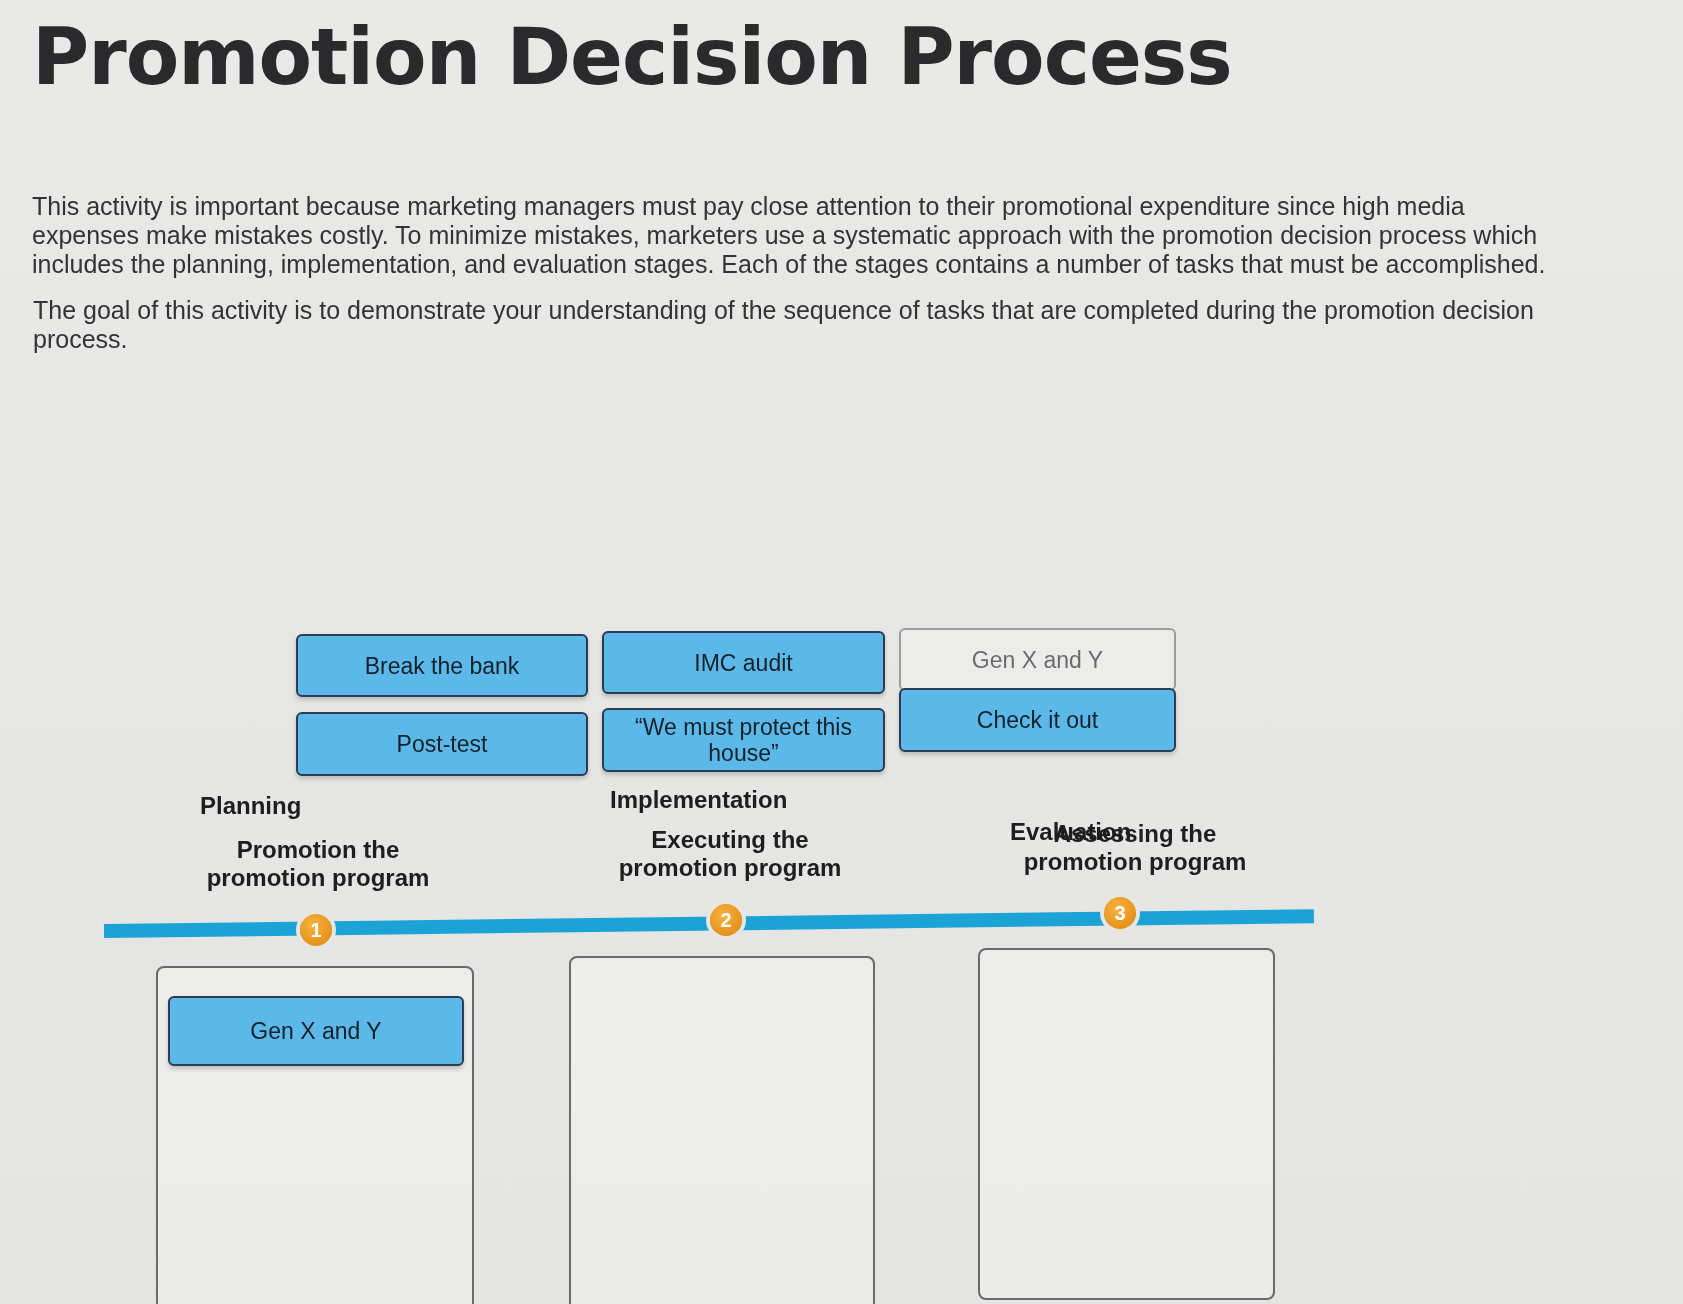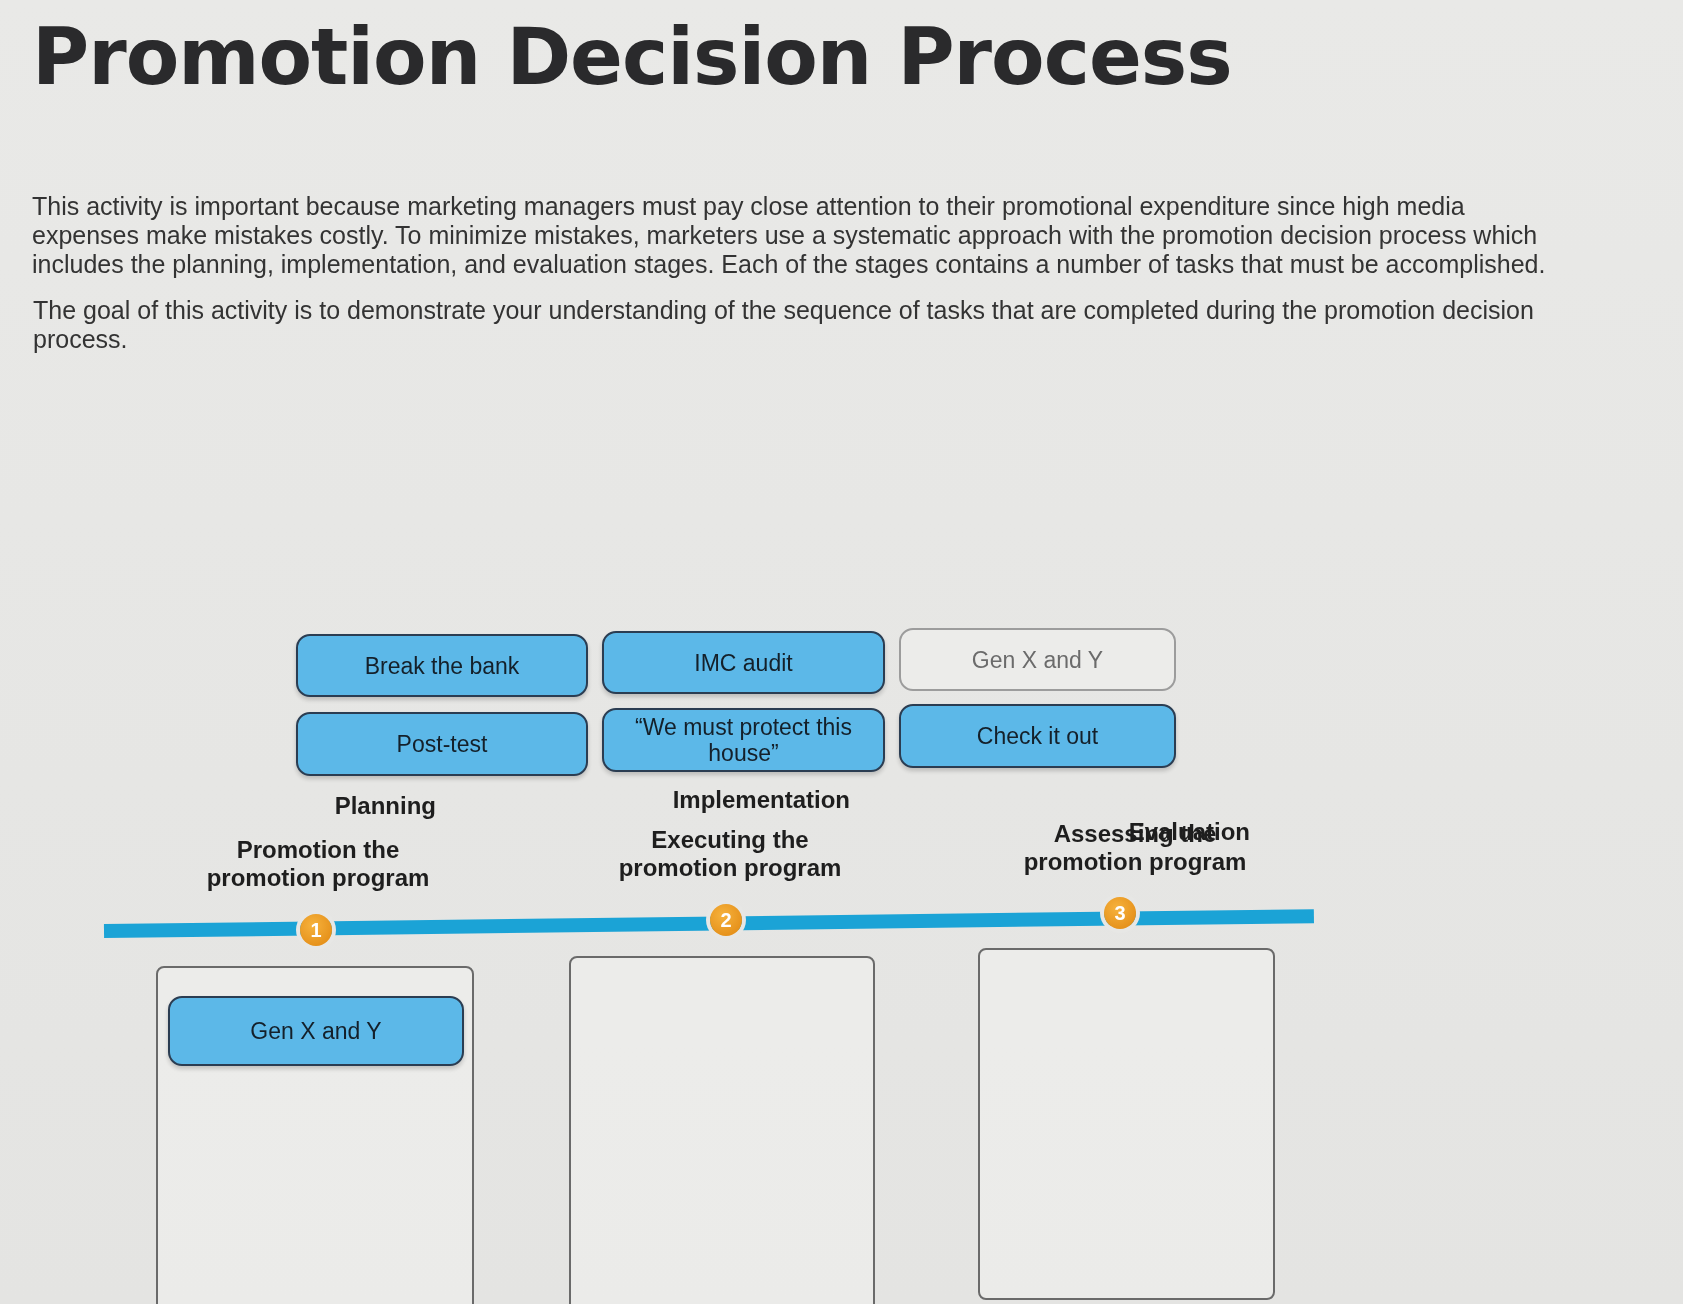--- a/index.html
+++ b/index.html
@@ -24,29 +24,29 @@
       position: absolute; left: 33px; top: 296px; width: 1520px;
       font-size: 25px; line-height: 29px; color: #333;
     }
     .instruction {
       position: absolute; left: 72px; top: 422px; width: 1180px;
       font-size: 23px; line-height: 28px; font-style: italic; color: #222;
     }
     .chip {
       position: absolute; display: flex; align-items: center; justify-content: center;
       text-align: center; font-size: 23px; line-height: 26px; color: #14202a;
-      background: #5cb8e8; border: 2px solid #2b3d52; border-radius: 14px;
+      background: #5cb8e8; border: 2px solid #2b3d52; border-radius: 6px;
       box-shadow: 0 3px 4px rgba(0,0,0,0.18);
       cursor: grab; padding: 0 10px;
     }
     .chip.ghost {
       background: #ececea; border: 2px solid #9c9c9c; color: #6b6b6b; box-shadow: none;
     }
     .stage-name {
-      position: absolute; font-weight: bold; font-size: 24px; color: #1e1e1e; text-align: right;
+      position: absolute; font-weight: bold; font-size: 24px; color: #1e1e1e; text-align: left;
     }
     .stage-desc {
       position: absolute; font-weight: bold; font-size: 24px; line-height: 28px; color: #1e1e1e; text-align: center;
     }
     .timeline {
       position: absolute; height: 15px; background: #1ba3d6;
     }
     .badge {
       position: absolute; width: 32px; height: 32px; border-radius: 50%;
       background: radial-gradient(circle at 40% 35%, #f6b23d, #e0860f);
@@ -67,21 +67,21 @@
   <h1 class="title">Promotion Decision Process</h1>
 
   <p class="intro">This activity is important because marketing managers must pay close attention to their promotional expenditure since high media expenses make mistakes costly. To minimize mistakes, marketers use a systematic approach with the promotion decision process which includes the planning, implementation, and evaluation stages. Each of the stages contains a number of tasks that must be accomplished.</p>
   <p class="goal">The goal of this activity is to demonstrate your understanding of the sequence of tasks that are completed during the promotion decision process.</p>
 
   <div class="chip" style="left:296px; top:634px; width:292px; height:63px;">Break the bank</div>
   <div class="chip" style="left:602px; top:631px; width:283px; height:63px;">IMC audit</div>
   <div class="chip ghost" style="left:899px; top:628px; width:277px; height:63px;">Gen X and Y</div>
   <div class="chip" style="left:296px; top:712px; width:292px; height:64px;">Post-test</div>
   <div class="chip" style="left:602px; top:708px; width:283px; height:64px;">“We must protect this house”</div>
-  <div class="chip" style="left:899px; top:704px; width:277px; height:64px;">Check it out</div>
+  <div class="chip" style="left:899px; top:688px; width:277px; height:64px;">Check it out</div>
 
   <div class="stage-name" style="left:200px; top:792px; width:236px;">Planning</div>
   <div class="stage-desc" style="left:190px; top:836px; width:256px;">Promotion the promotion program</div>
 
   <div class="stage-name" style="left:610px; top:786px; width:240px;">Implementation</div>
   <div class="stage-desc" style="left:610px; top:826px; width:240px;">Executing the promotion program</div>
 
   <div class="stage-name" style="left:1010px; top:780px; width:240px;margin-top:38px;">Evaluation</div>
   <div class="stage-desc" style="left:1010px; top:820px; width:250px;">Assessing the promotion program</div>
 

